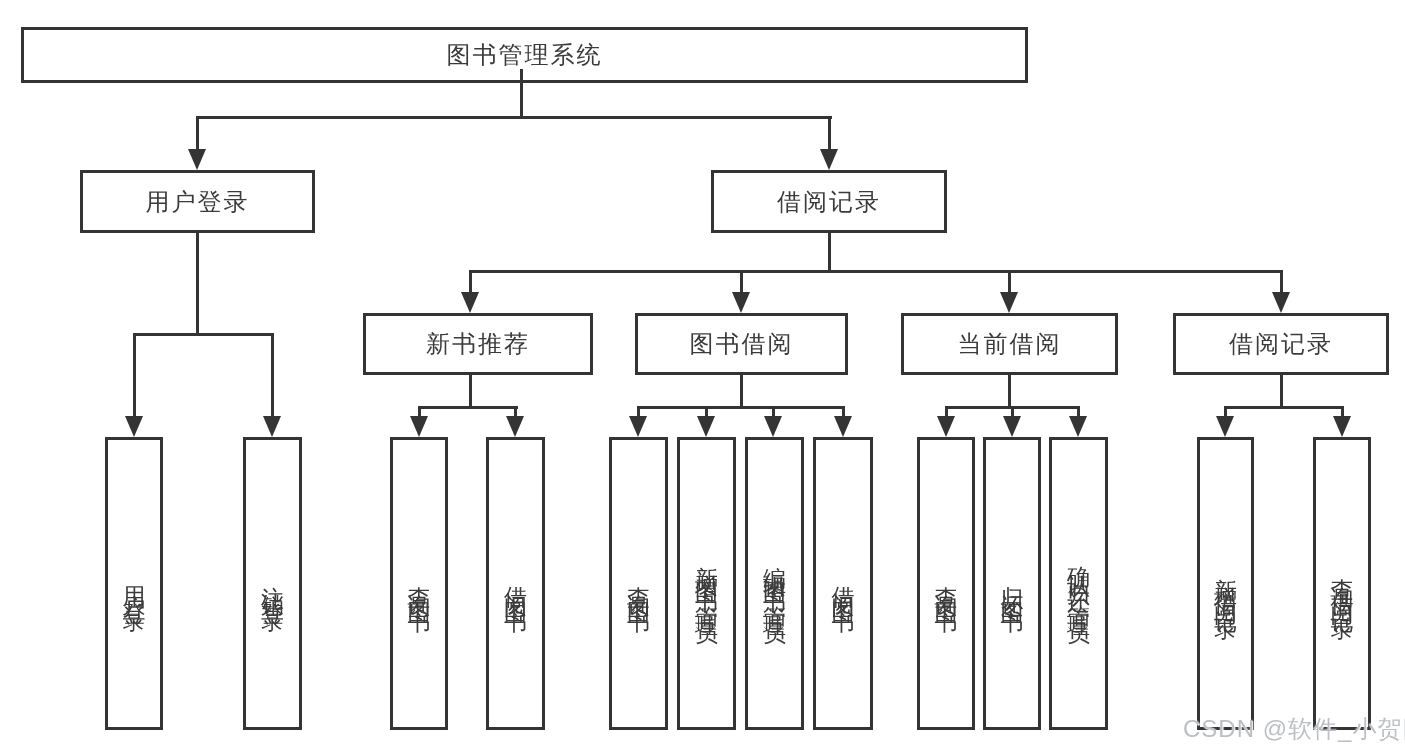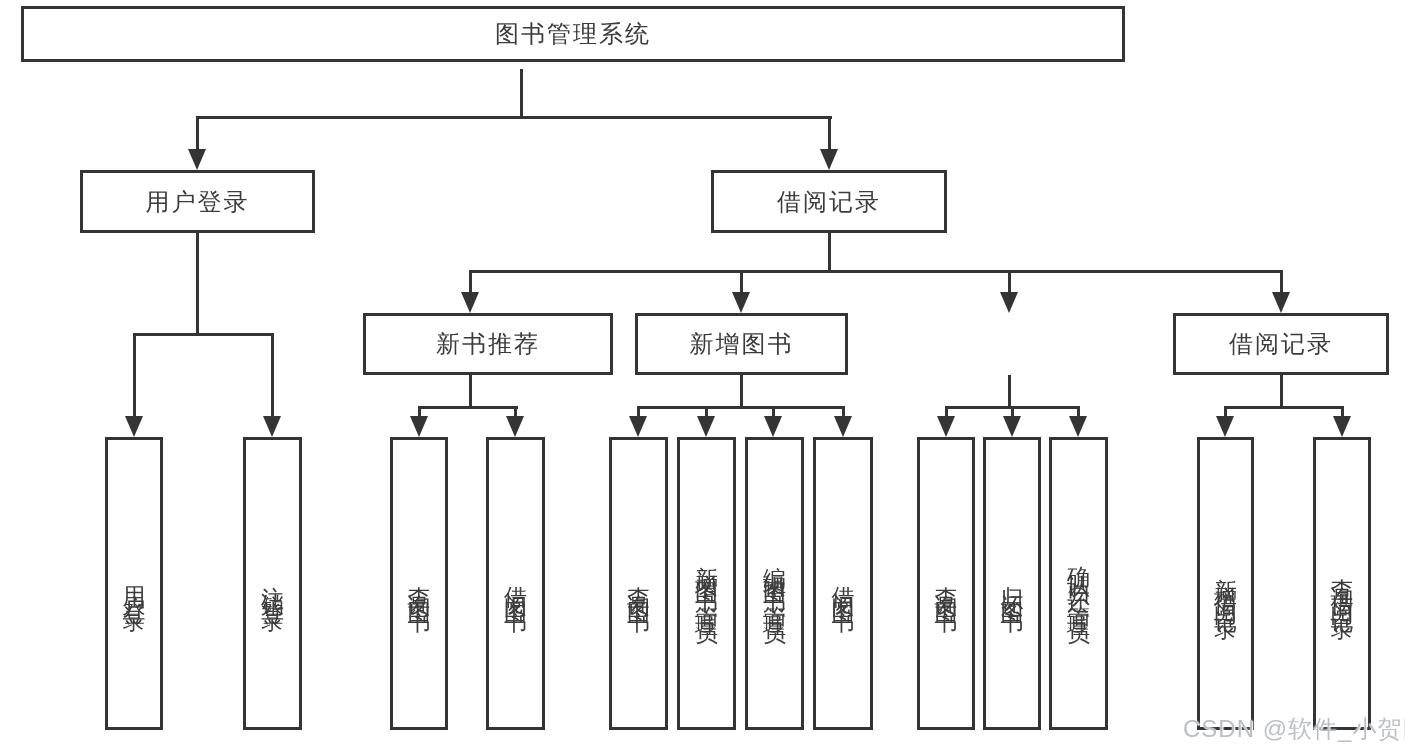--- a/index.html
+++ b/index.html
@@ -48,27 +48,28 @@
     text-shadow:0 0 2px #ffffff,1px 1px 1px #ffffff;
     z-index:5;
     white-space:nowrap;
   }
 </style>
 </head>
 <body>
 
 <div id="canvas">
 
-  <div class="box" style="left:21px;top:6px;width:1104px;height:56px;">图书管理系统</div>
+  <div class="box" style="left:21px;top:27px;width:1007px;height:56px;">图书管理系统</div>
 
   <div class="box" style="left:80px;top:170px;width:235px;height:63px;">用户登录</div>
   <div class="box" style="left:711px;top:170px;width:236px;height:63px;">借阅记录</div>
 
-  <div class="box" style="left:363px;top:313px;width:250px;height:62px;">新书推荐</div>
-  <div class="box" style="left:635px;top:313px;width:213px;height:62px;">新增图书</div>
+  <div class="box" style="left:363px;top:313px;width:230px;height:62px;">新书推荐</div>
+  <div class="box" style="left:635px;top:313px;width:213px;height:62px;">图书借阅</div>
+  <div class="box" style="left:901px;top:313px;width:217px;height:62px;">当前借阅</div>
   <div class="box" style="left:1173px;top:313px;width:216px;height:62px;">借阅记录</div>
 
   <div class="box leaf" style="left:105px;top:437px;width:58px;height:293px;">用户登录</div>
   <div class="box leaf" style="left:243px;top:437px;width:59px;height:293px;">注销登录</div>
 
   <div class="box leaf" style="left:390px;top:437px;width:58px;height:293px;">查询图书</div>
   <div class="box leaf" style="left:486px;top:437px;width:59px;height:293px;">借阅图书</div>
 
   <div class="box leaf" style="left:609px;top:437px;width:59px;height:293px;">查询图书</div>
   <div class="box leaf" style="left:677px;top:437px;width:59px;height:293px;">新增图书（管理员）</div>

